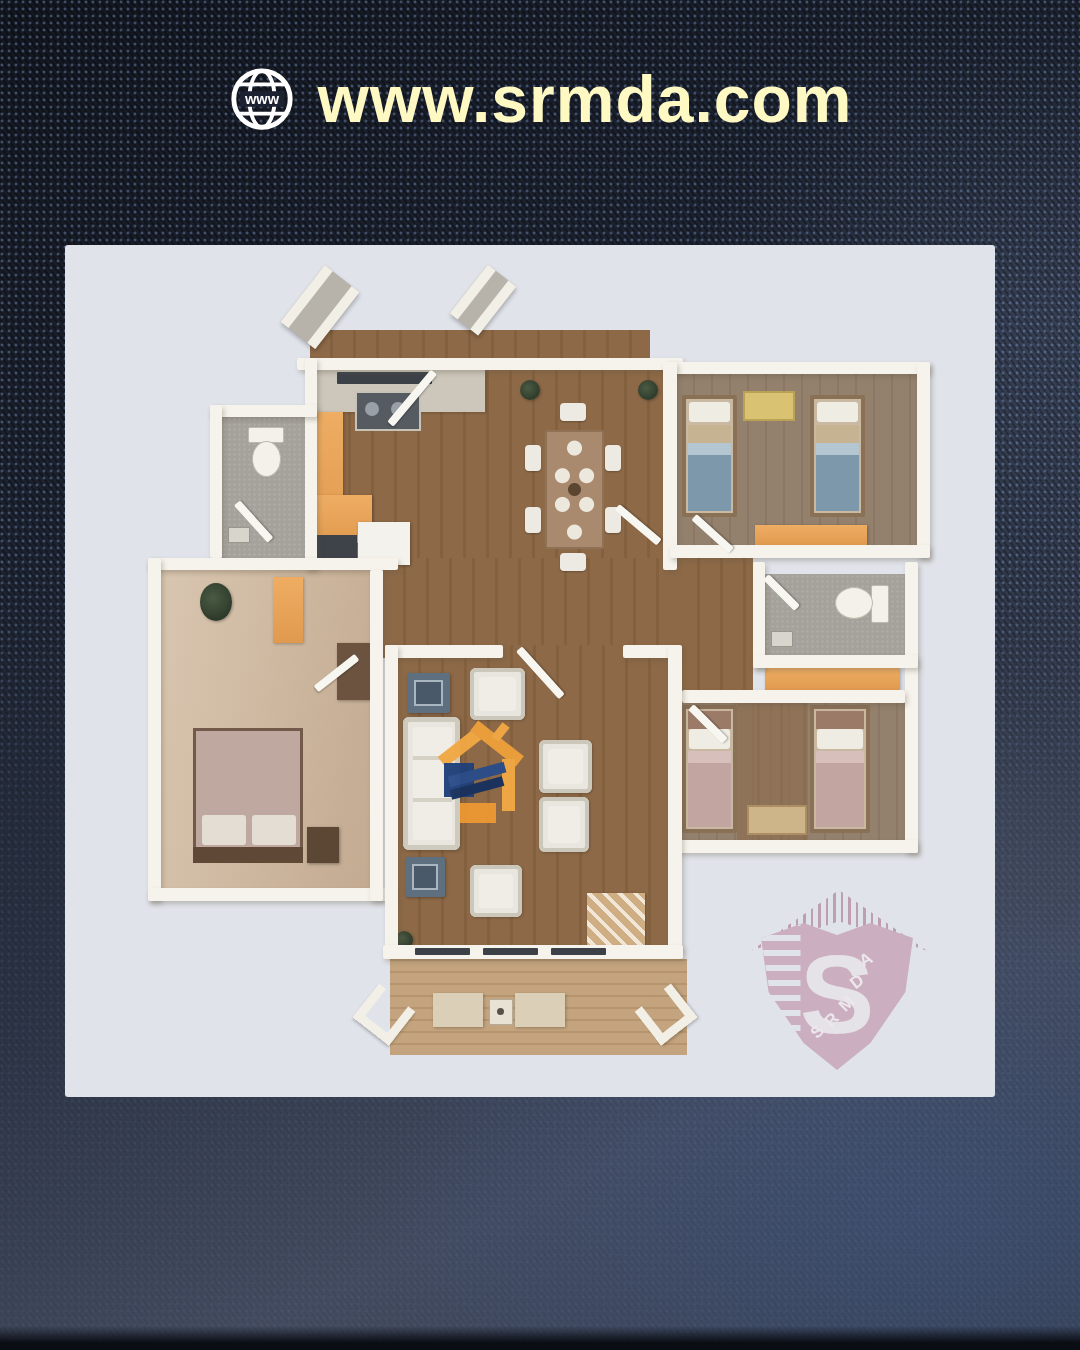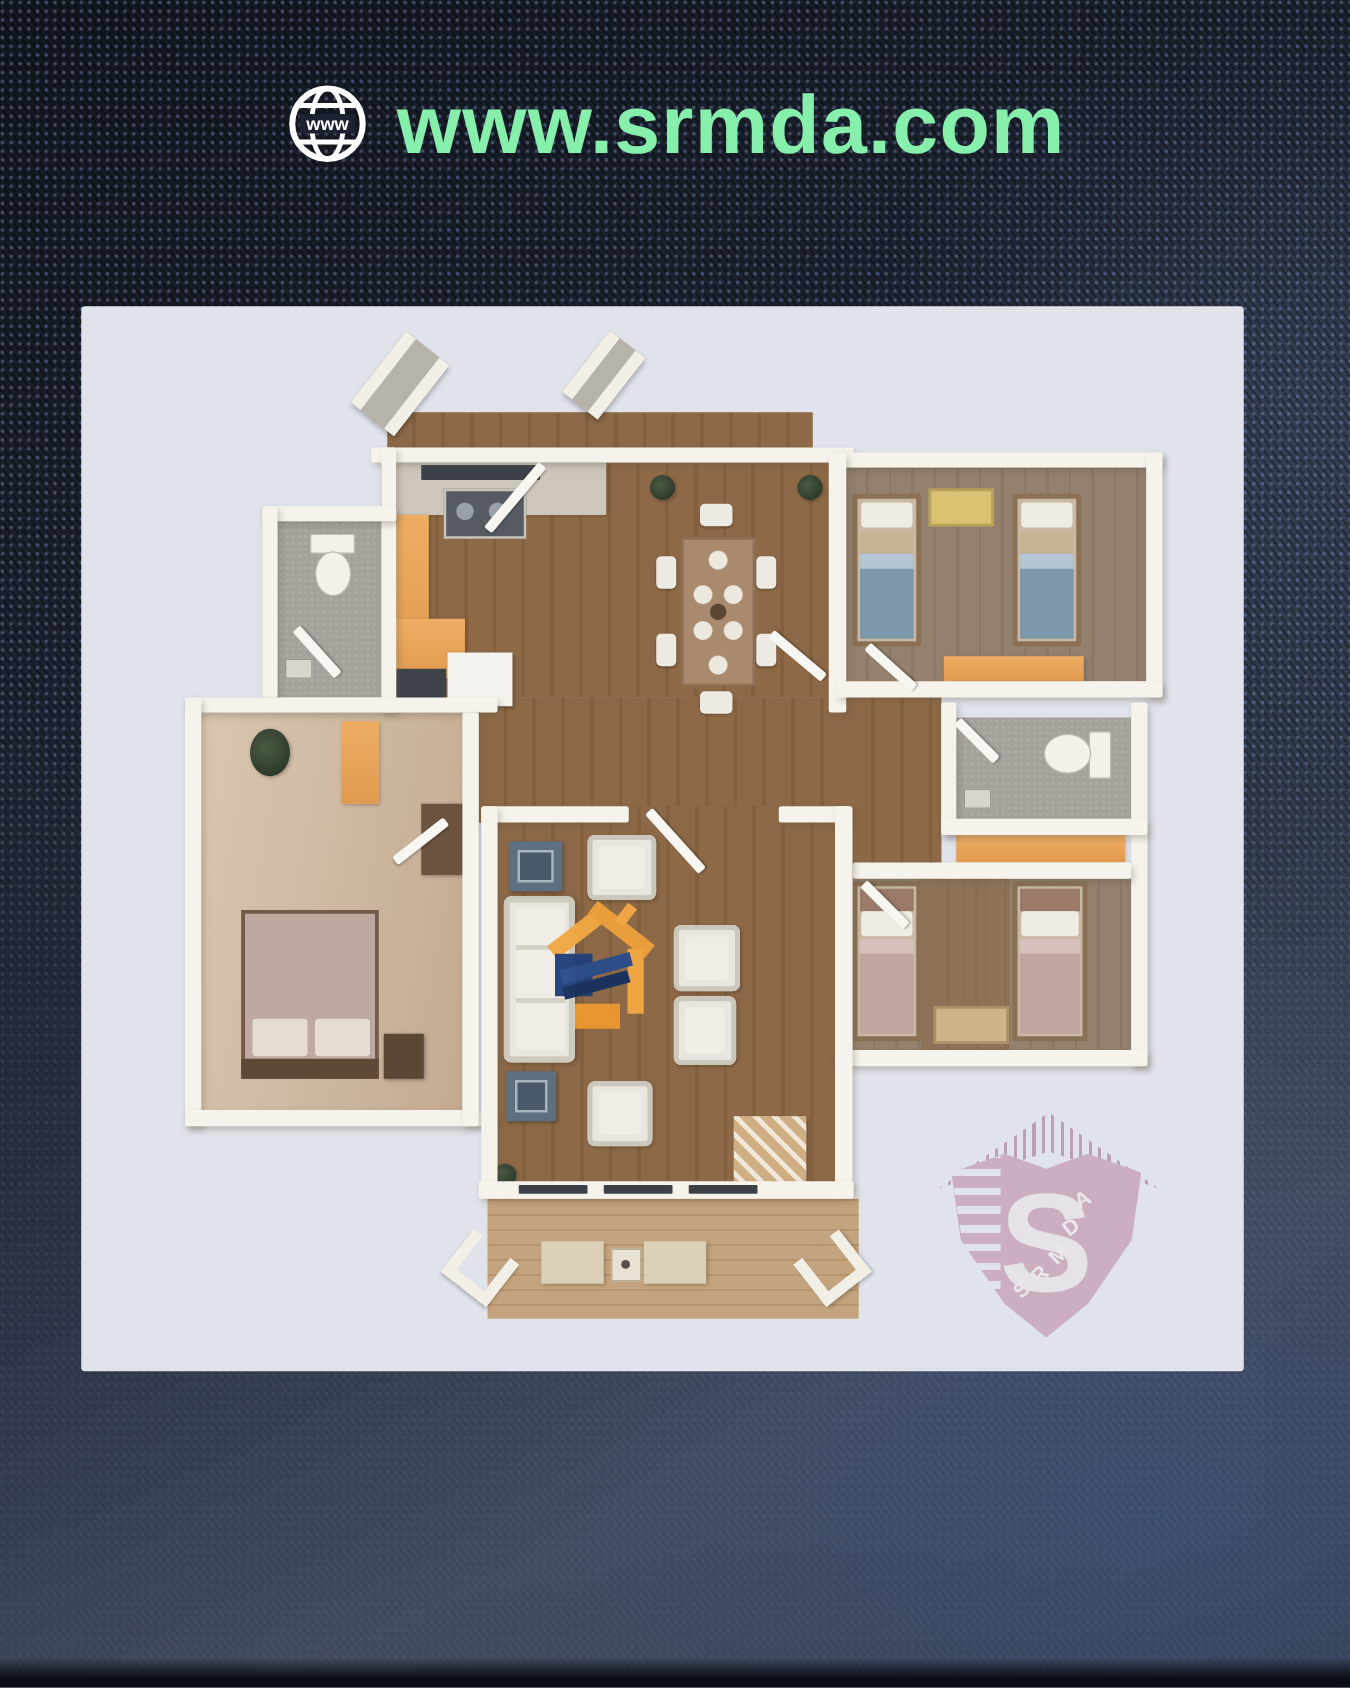--- a/index.html
+++ b/index.html
@@ -15,21 +15,21 @@
   .bg::before{content:"";position:absolute;inset:0;
       background-image:
         radial-gradient(circle at 2px 2px, rgba(135,165,215,.42) 1px, transparent 1.9px),
         repeating-linear-gradient(55deg, rgba(0,0,0,.28) 0 2px, transparent 2px 5px);
       background-size:7px 7px,auto;
       -webkit-mask-image:linear-gradient(to bottom,rgba(0,0,0,.95) 0%,rgba(0,0,0,.9) 42%,rgba(0,0,0,.28) 60%,rgba(0,0,0,.14) 100%);
       mask-image:linear-gradient(to bottom,rgba(0,0,0,.95) 0%,rgba(0,0,0,.9) 42%,rgba(0,0,0,.28) 60%,rgba(0,0,0,.14) 100%);}
   .bg-bottom-band{position:absolute;left:0;right:0;bottom:0;height:24px;
       background:linear-gradient(to bottom,transparent,#0a0d13 70%);}
   
-  .header{position:absolute;left:0;top:58px;width:100%;text-align:center;color:#86efac;}
+  .header{position:absolute;left:0;top:58px;width:100%;text-align:center;color:#fef9c3;}
   .hline1{display:flex;align-items:center;justify-content:center;gap:20px;height:82px;}
   .hline1 .site{font-size:66px;font-weight:bold;letter-spacing:1px;}
   .hline2{font-size:64px;font-weight:bold;margin-top:6px;letter-spacing:1px;}
   
   .card{position:absolute;left:65px;top:245px;width:930px;height:852px;
         background:#e0e3ea;border-radius:3px;}
   .plan{position:absolute;inset:0;}
   .wall{position:absolute;background:#f6f3ec;border-radius:2px;
         box-shadow:2px 3px 5px rgba(95,85,70,.30);}
   .floor{position:absolute;}

